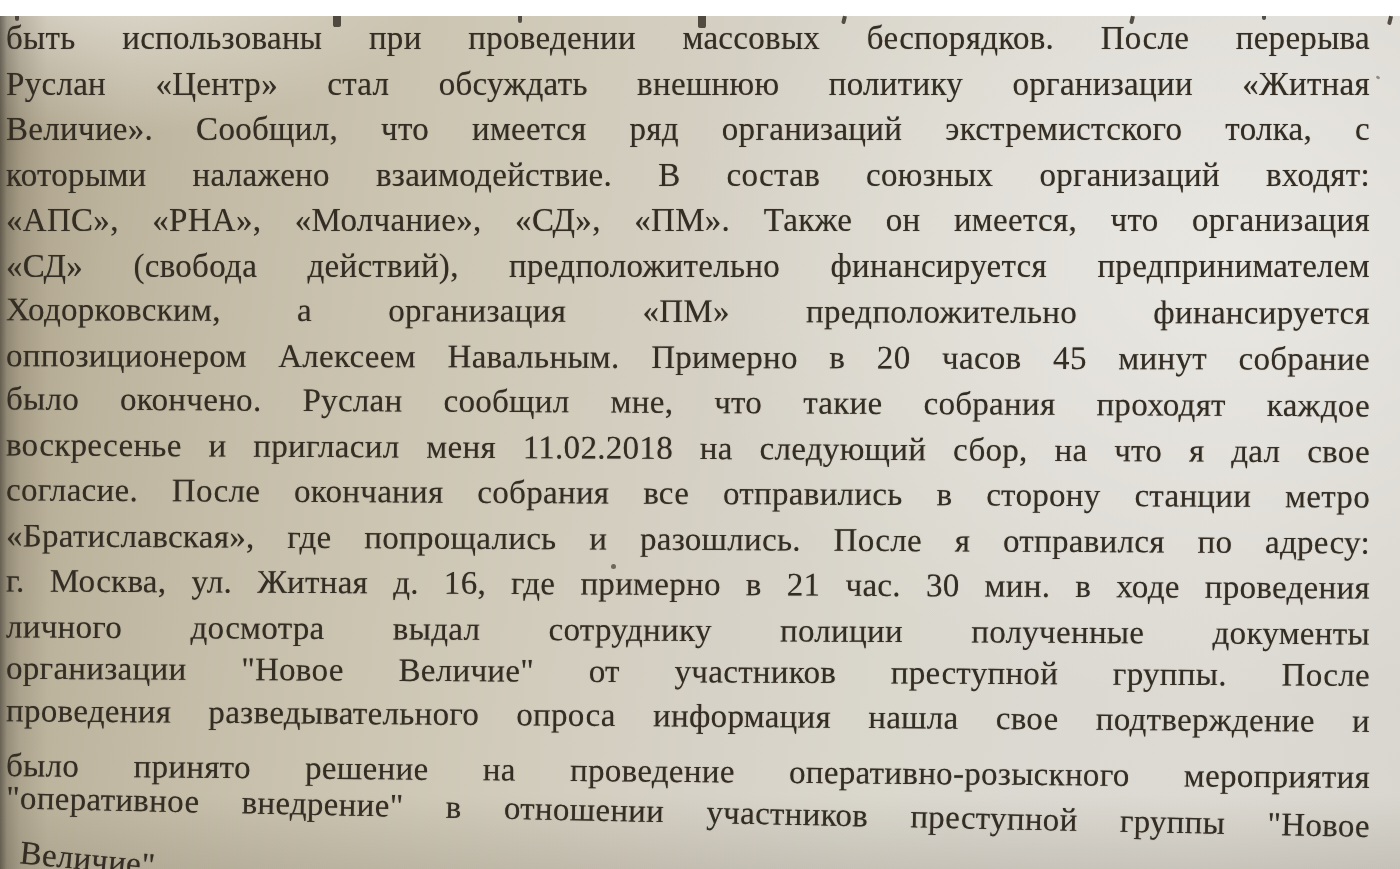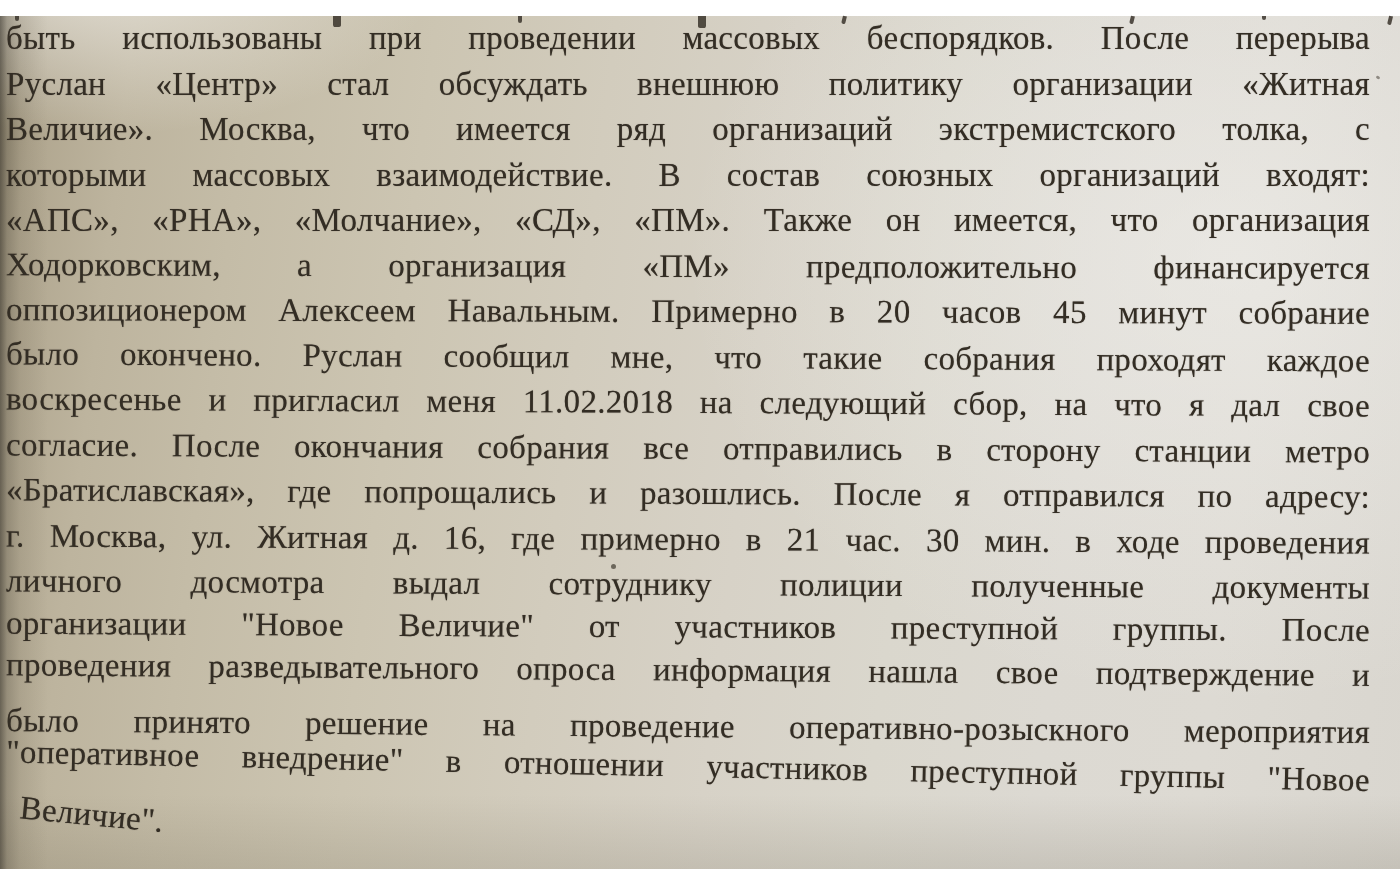--- a/index.html
+++ b/index.html
@@ -97,23 +97,24 @@
     <i class="m4"></i>
     <i class="m5"></i>
     <i class="m6"></i>
     <i class="m7"></i>
     <i class="m8"></i>
   </div>
 
   <main class="text-block">
     <div class="line">быть использованы при проведении массовых беспорядков. После перерыва</div>
     <div class="line">Руслан «Центр» стал обсуждать внешнюю политику организации «Житная</div>
-    <div class="line">Величие». Москва, что имеется ряд организаций экстремистского толка, с</div>
-    <div class="line">которыми массовых взаимодействие. В состав союзных организаций входят:</div>
+    <div class="line">Величие». Сообщил, что имеется ряд организаций экстремистского толка, с</div>
+    <div class="line">которыми налажено взаимодействие. В состав союзных организаций входят:</div>
     <div class="line">«АПС», «РНА», «Молчание», «СД», «ПМ». Также он имеется, что организация</div>
+    <div class="line">«СД» (свобода действий), предположительно финансируется предпринимателем</div>
     <div class="line tilt-a">Ходорковским, а организация «ПМ» предположительно финансируется</div>
     <div class="line tilt-a">оппозиционером Алексеем Навальным. Примерно в 20 часов 45 минут собрание</div>
     <div class="line tilt-b">было окончено. Руслан сообщил мне, что такие собрания проходят каждое</div>
     <div class="line tilt-b">воскресенье и пригласил меня 11.02.2018 на следующий сбор, на что я дал свое</div>
     <div class="line tilt-b">согласие. После окончания собрания все отправились в сторону станции метро</div>
     <div class="line tilt-b">«Братиславская», где попрощались и разошлись. После я отправился по адресу:</div>
     <div class="line tilt-b">г. Москва, ул. Житная д. 16, где примерно в 21 час. 30 мин. в ходе проведения</div>
     <div class="line tilt-b">личного досмотра выдал сотруднику полиции полученные документы</div>
     <div class="line t14">организации "Новое Величие" от участников преступной группы. После</div>
     <div class="line t15">проведения разведывательного опроса информация нашла свое подтверждение и</div>

